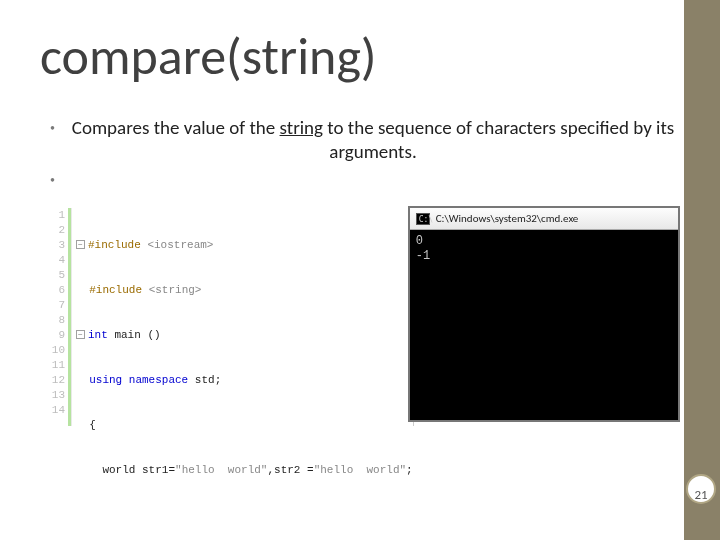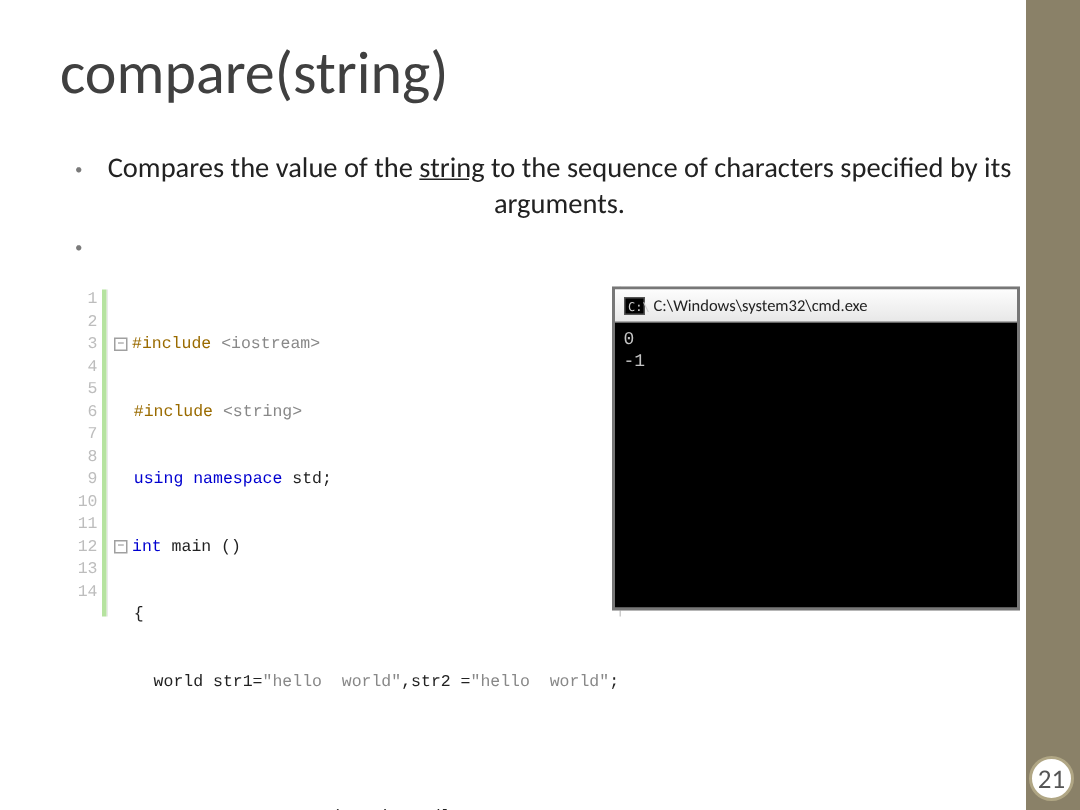--- a/index.html
+++ b/index.html
@@ -1,18 +1,18 @@
 <!DOCTYPE html>
 <html><head>
 <meta charset="utf-8">
 <style>
   * { box-sizing: border-box; margin: 0; padding: 0; }
   html, body { width: 720px; height: 540px; background: #fff; font-family: Calibri, "Segoe UI", Arial, sans-serif; color: #222; overflow: hidden; }
   .slide { position: relative; width: 720px; height: 540px; padding: 24px 40px 0 40px; }
-  .title { font-size: 40px; font-weight: 400; color: #404040; letter-spacing: 0; margin-bottom: 28px; }
+  .title { font-size: 52px; font-weight: 400; color: #404040; letter-spacing: 0; margin-bottom: 28px; }
   .bullets { margin-left: 10px; margin-bottom: 14px; }
   .bullet { display: flex; align-items: flex-start; margin-bottom: 4px; }
   .dot { color: #7a7a7a; font-size: 10px; line-height: 24px; width: 16px; flex: 0 0 16px; }
   .bt { font-size: 19px; line-height: 24px; color: #222; text-align: center; }
   .uword { text-decoration: underline; }
   .figures { display: flex; margin-top: 8px; gap: 0; align-items: flex-start; }
 
   
   .editor { width: 378px; height: 220px; background: #fff; display: flex; font-family: Consolas, "Courier New", monospace; font-size: 11px; line-height: 15px; border-right: 1px solid #ccc; padding-top: 2px; }
   .gutter { width: 32px; text-align: right; padding-right: 6px; color: #bdbdbd; border-right: 1px solid #e9e9e9; position: relative; }
@@ -28,21 +28,21 @@
 
   
   .termwin { width: 290px; margin-left: -6px; border: 2px solid #777; background: #efefef; }
   .term-titlebar { height: 22px; background: linear-gradient(#fdfdfd, #e8e8e8); border-bottom: 1px solid #aaa; display: flex; align-items: center; padding: 0 6px; font-size: 11px; color: #222; gap:6px; }
   .cmdicon { width:14px; height:12px; background:#000; color:#ccc; font-size:8px; line-height:12px; text-align:left; padding-left:2px; border:1px solid #555; font-family: Consolas, monospace; }
   .term-body { background:#000; color:#c4c4c4; font-family: Consolas, "Courier New", monospace; font-size:12px; line-height:15px; padding:4px 6px 6px 6px; height: 190px; }
   .tline { white-space: pre; }
 
   
   .accent-bar { position:absolute; right:0; top:0; width:36px; height:540px; background:#8a8168; }
-  .pagenum { position:absolute; right:4px; bottom:6px; width:30px; height:30px; background:#fff; border:2px solid #b0a684; border-radius:50%; display:flex; align-items:center; justify-content:center; font-size:18px; color:#555; }
+  .pagenum { position:absolute; right:4px; bottom:36px; width:30px; height:30px; background:#fff; border:2px solid #b0a684; border-radius:50%; display:flex; align-items:flex-end; justify-content:center; font-size:13px; color:#555; }
 </style>
 </head>
 <body>
 
 <div class="slide">
   <div class="accent-bar"></div>
 
   <h1 class="title">compare(string)</h1>
 
   <div class="bullets">
@@ -73,22 +73,22 @@
         <div class="ln">9</div>
         <div class="ln">10</div>
         <div class="ln">11</div>
         <div class="ln">12</div>
         <div class="ln">13</div>
         <div class="ln">14</div>
       </div>
       <div class="code">
         <div class="cl"><span class="fold">−</span><span class="pp">#include </span><span class="inc">&lt;iostream&gt;</span></div>
         <div class="cl">  <span class="pp">#include </span><span class="inc">&lt;string&gt;</span></div>
+        <div class="cl"><span class="fold">−</span><span class="kw">int </span><span>main ()</span></div>
         <div class="cl">  <span class="kw">using </span><span class="kw">namespace </span><span>std;</span></div>
-        <div class="cl"><span class="fold">−</span><span class="kw">int </span><span>main ()</span></div>
         <div class="cl">  <span>{</span></div>
         <div class="cl"><span>    world str1=</span><span class="str">"hello  world"</span><span>,str2 =</span><span class="str">"hello  world"</span><span>;</span></div>
         <div class="cl"></div>
         <div class="cl"><span>    cout&lt;&lt;str1.compare(str2)&lt;&lt;endl;</span></div>
         
         
         
         
         
         

